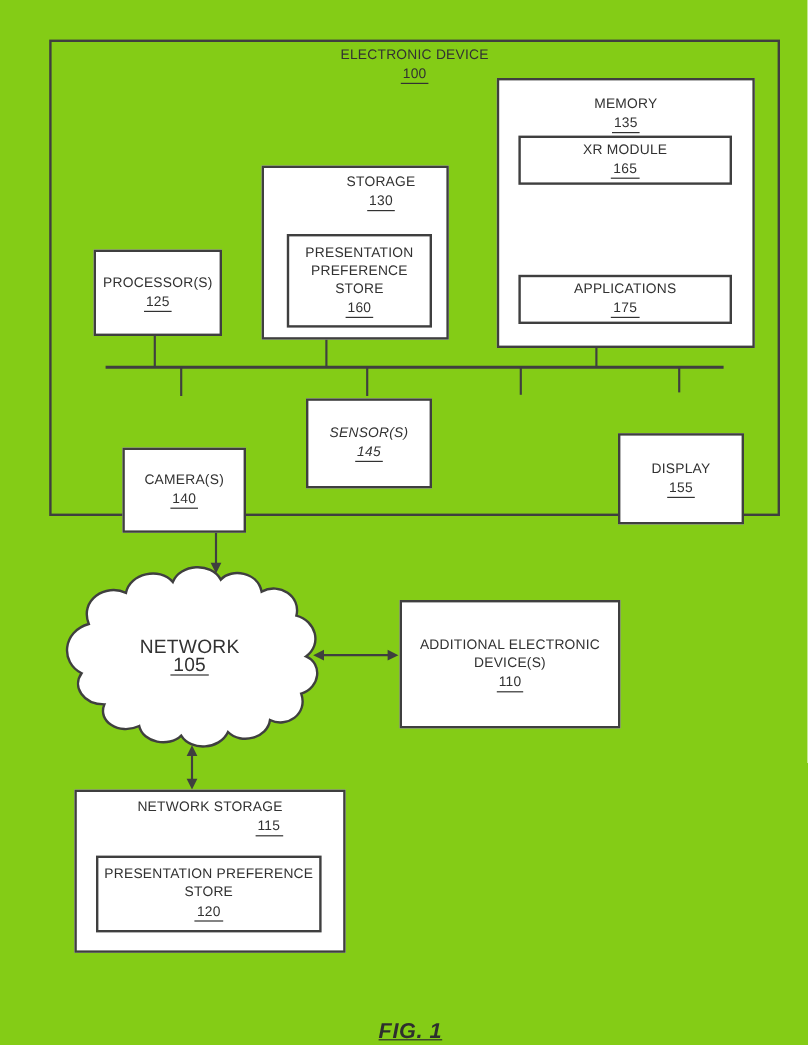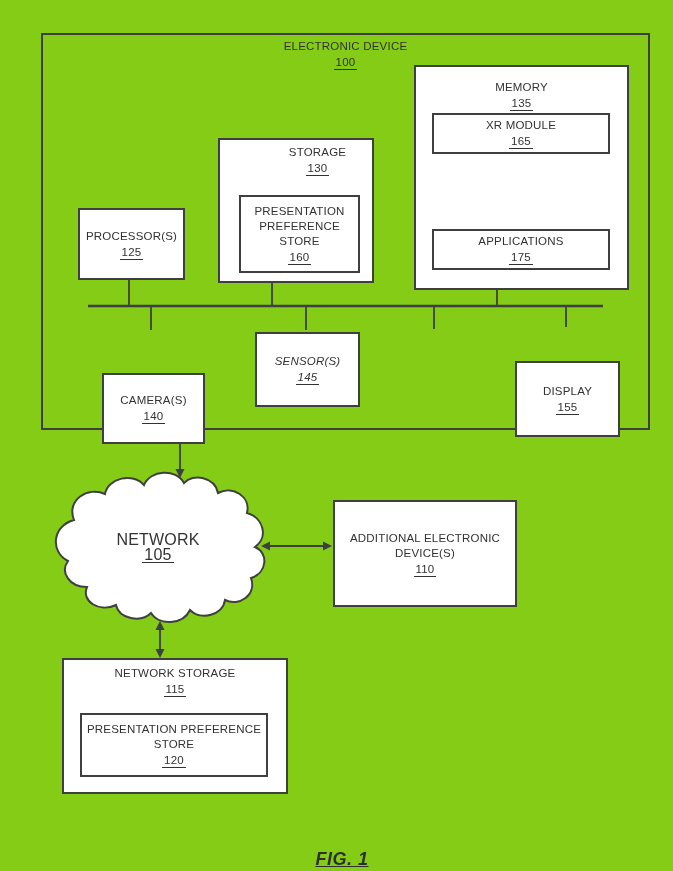--- a/index.html
+++ b/index.html
@@ -170,21 +170,21 @@
     <div class="lbl">NETWORK</div>
     <span class="ref">105</span>
   </div>
 
   <div class="box center pad2" style="left:333px; top:500px; width:184px; height:107px;">
     <div class="lbl">ADDITIONAL ELECTRONIC DEVICE(S)</div>
     <span class="ref">110</span>
   </div>
 
   <div class="box topTitle" style="left:62px; top:658px; width:226px; height:136px;">
-    <div class="titleBlock" style="padding-top:6px;">
+    <div class="titleBlock" style="padding-top:6px;text-align:right;">
       <div class="lbl">NETWORK STORAGE</div>
       <span class="ref">115</span>
     </div>
     <div class="box center pad2" style="left:16px; top:53px; width:188px; height:64px;">
       <div class="lbl">PRESENTATION PREFERENCE STORE</div>
       <span class="ref">120</span>
     </div>
   </div>
 
   <div class="fig-caption">FIG. 1</div>

